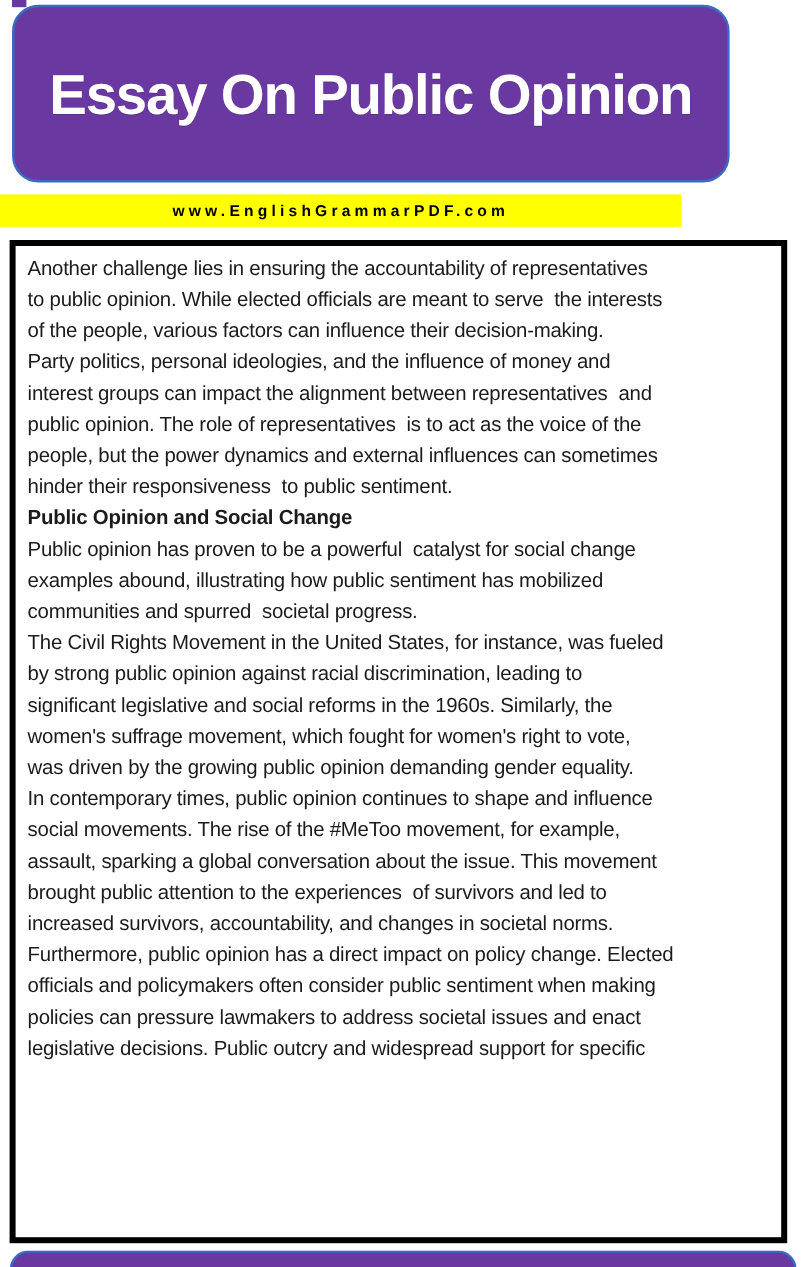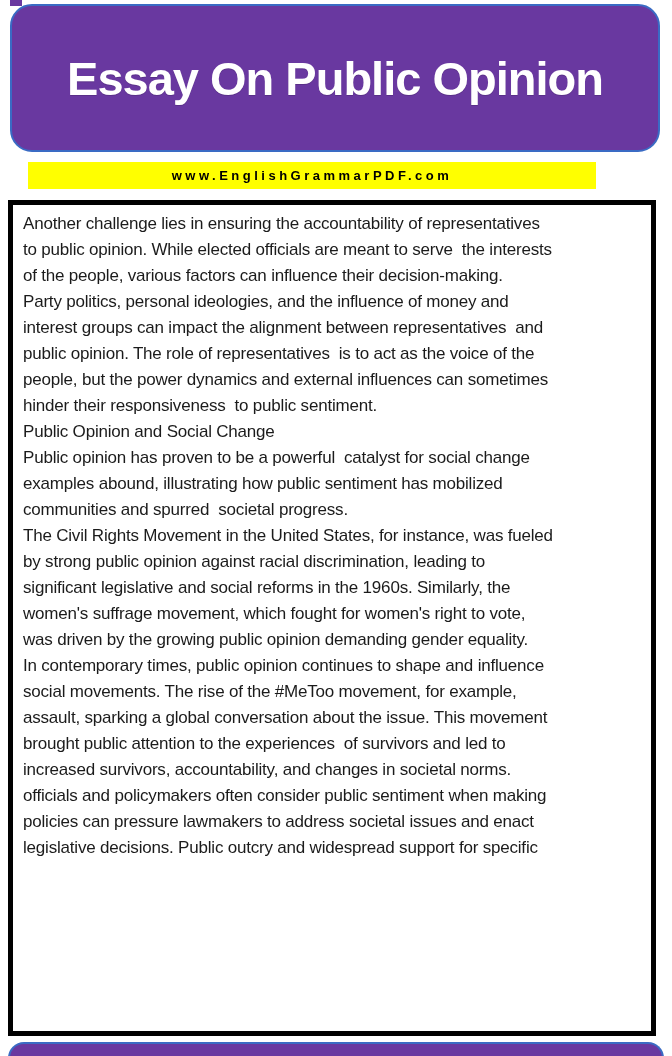--- a/index.html
+++ b/index.html
@@ -15,38 +15,38 @@
     width:672px;height:1056px;
     background:#ffffff;
     overflow:hidden;
     font-family:"Liberation Sans", sans-serif;
   }
   .corner-tab{
     position:absolute;left:10px;top:0;width:12px;height:6px;
     background:var(--purple);
   }
   .header-box{
-    position:absolute;left:10px;top:4px;width:650px;height:148px;
+    position:absolute;left:10px;top:4px;width:598px;height:148px;
     background:var(--purple);
     border:2px solid var(--purple-border);
     border-radius:22px;
     display:flex;align-items:center;justify-content:center;
   }
   .header-title{
     color:#ffffff;
     font-size:47px;
     font-weight:700;
     letter-spacing:-1px;
     white-space:nowrap;
     text-shadow:0 1px 0 rgba(0,0,0,0.15);
   }
   .site-banner{
     position:absolute;left:0;top:162px;width:568px;height:27px;
     background:var(--yellow);
-    display:flex;align-items:center;justify-content:center;margin-left:28px;
+    display:flex;align-items:center;justify-content:center;
   }
   .site-banner-text{
     color:#000000;
     font-size:13px;
     font-weight:700;
     letter-spacing:3.5px;
     white-space:nowrap;
   }
   .essay-box{
     position:absolute;left:8px;top:200px;width:648px;height:836px;
@@ -55,21 +55,21 @@
     padding:6px 6px 0 10px;
     overflow:hidden;
   }
   .line{
     color:var(--ink);
     font-size:17px;
     line-height:26px;
     letter-spacing:-0.2px;
     white-space:pre;
   }
-  .line.bold{font-weight:400;}
+  .line.bold{font-weight:700;}
   .bottom-bar{
     position:absolute;left:8px;top:1042px;width:656px;height:16px;
     background:var(--purple);
     border:2px solid var(--purple-border);
     border-bottom:none;
     border-radius:18px 18px 0 0;
   }
 </style>
 </head>
 <body>
@@ -103,20 +103,21 @@
         <div class="line">The Civil Rights Movement in the United States, for instance, was fueled</div>
         <div class="line">by strong public opinion against racial discrimination, leading to</div>
         <div class="line">significant legislative and social reforms in the 1960s. Similarly, the</div>
         <div class="line">women's suffrage movement, which fought for women's right to vote,</div>
         <div class="line">was driven by the growing public opinion demanding gender equality.</div>
         <div class="line">In contemporary times, public opinion continues to shape and influence</div>
         <div class="line">social movements. The rise of the #MeToo movement, for example,</div>
         <div class="line">assault, sparking a global conversation about the issue. This movement</div>
         <div class="line">brought public attention to the experiences  of survivors and led to</div>
         <div class="line">increased survivors, accountability, and changes in societal norms.</div>
+        <div class="line">Furthermore, public opinion has a direct impact on policy change. Elected</div>
         <div class="line">officials and policymakers often consider public sentiment when making</div>
         <div class="line">policies can pressure lawmakers to address societal issues and enact</div>
         <div class="line">legislative decisions. Public outcry and widespread support for specific</div>
       </div>
   </div>
 
   <div class="bottom-bar"></div>
 
 </div>
 

